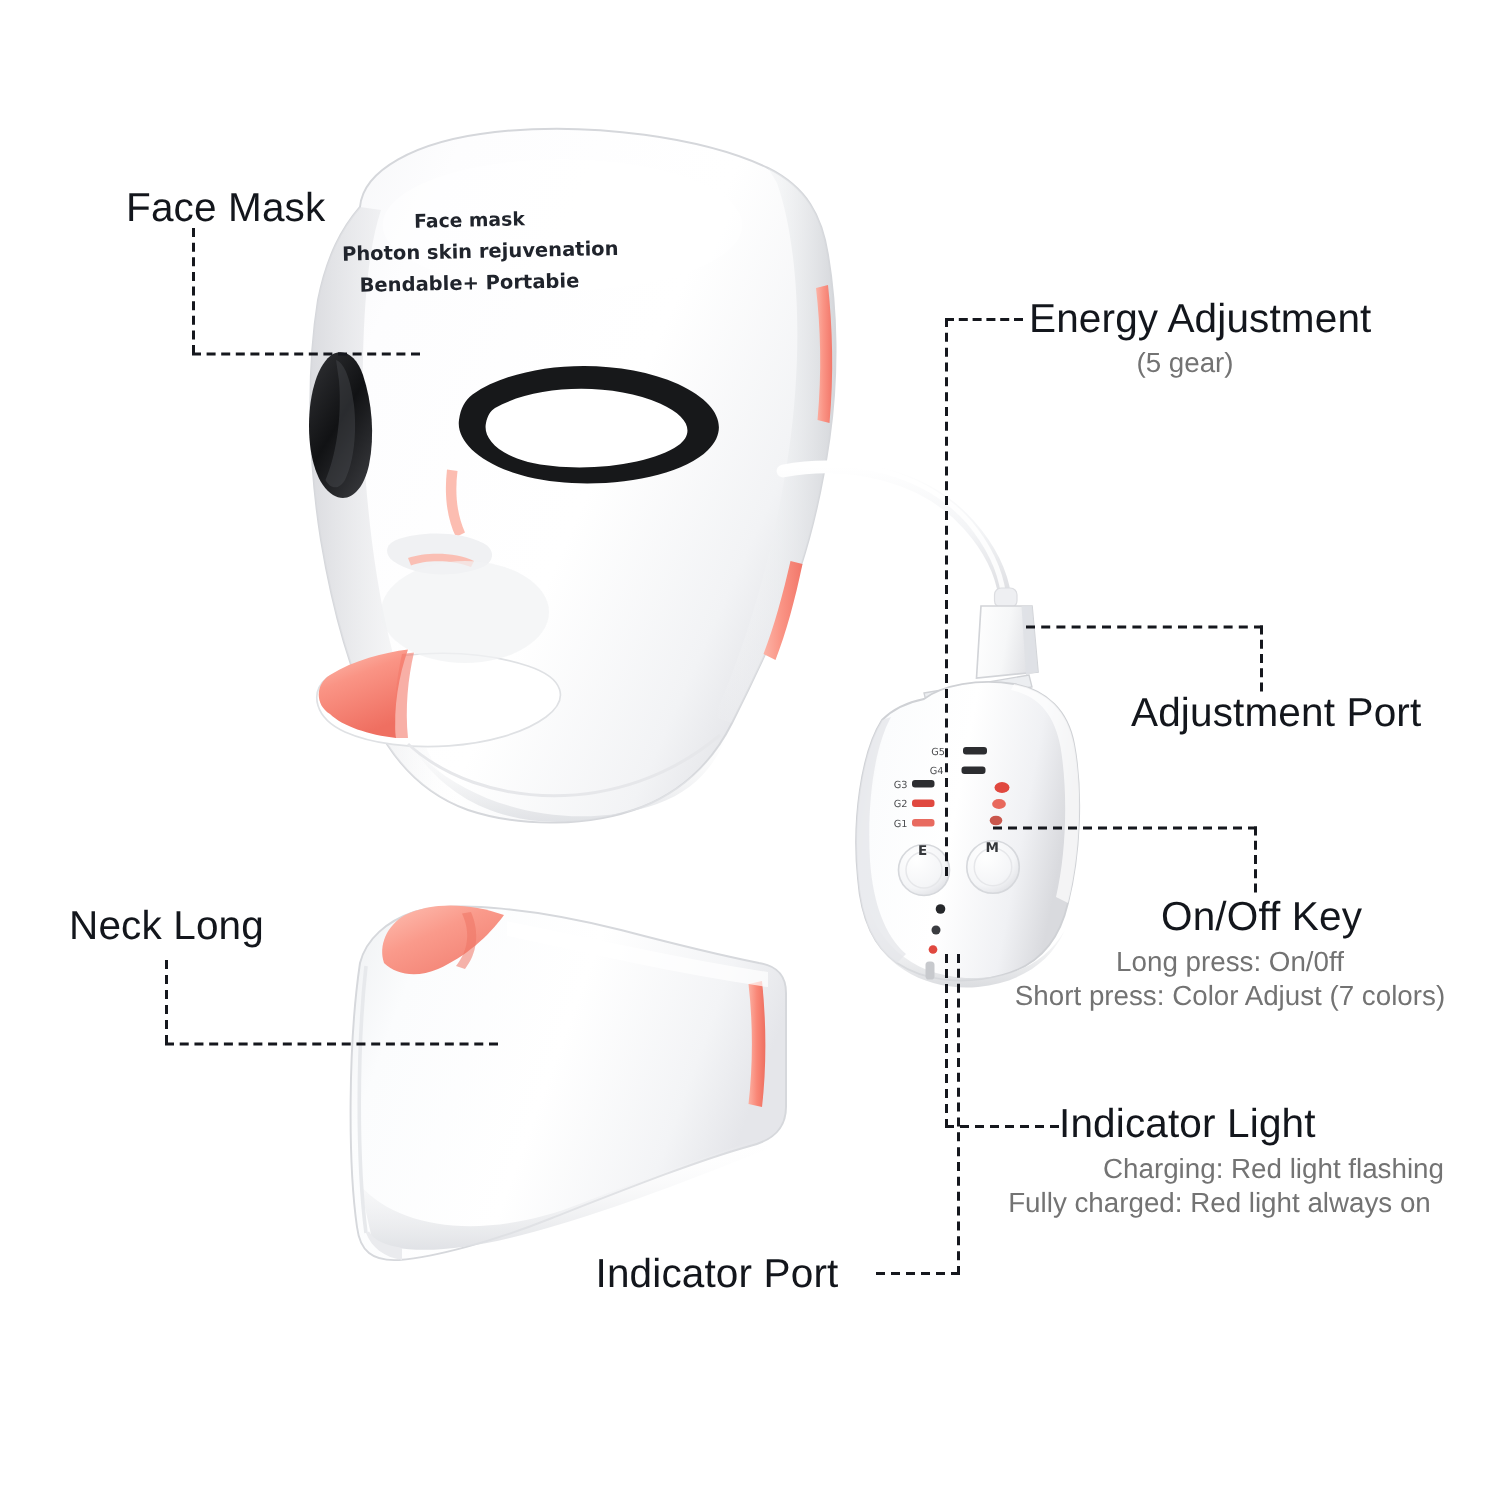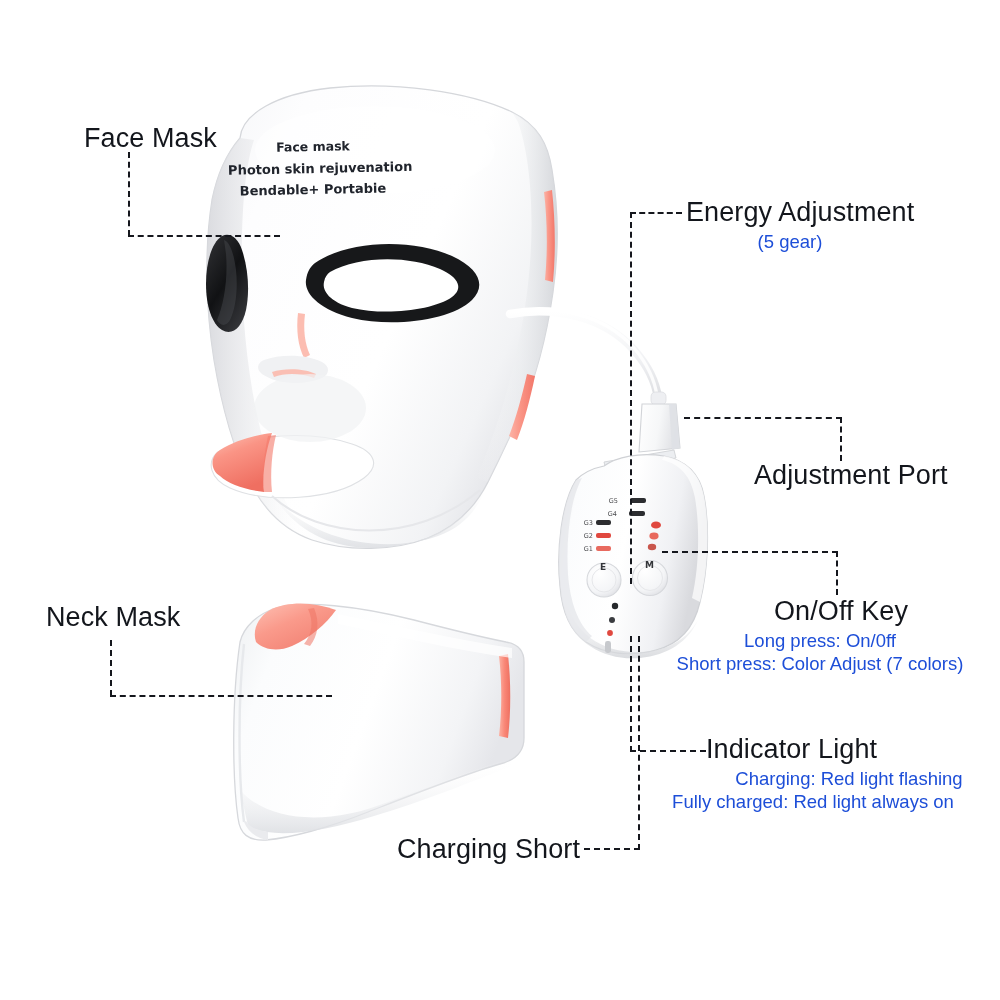--- a/index.html
+++ b/index.html
@@ -24,21 +24,21 @@
     position: absolute;
     color: #13161c;
     font-size: 27px;
     font-weight: 400;
     letter-spacing: 0.1px;
     white-space: nowrap;
     line-height: 1.05;
   }
   .label-sub {
     position: absolute;
-    color: #1d4ed8;
+    color: #737373;
     font-size: 18.5px;
     font-weight: 400;
     white-space: nowrap;
     line-height: 1.32;
     text-align: center;
   }
 
   
   .dash-h {
     position: absolute;
@@ -260,21 +260,21 @@
 
       <path d="M 120 14 C 180 26, 240 40, 294 48 L 294 58
                C 238 50, 176 36, 120 24 Z" fill="#ffffff" opacity="0.7"></path>
 
       <path d="M 26 44 C 20 98, 20 176, 26 222" fill="none" stroke="#e7e9ec" stroke-width="2.4"></path>
 
       <path d="M 26 222 C 30 232, 38 238, 50 240 L 50 232 C 40 230, 32 228, 28 221 Z" fill="#eaebee"></path>
     </svg>
   </div>
 
-  <div class="art" style="left:508px; top:280px; width:220px; height:380px;">
+  <div class="art" style="left:520px; top:280px; width:220px; height:380px;">
     <svg width="220" height="380" viewBox="0 0 220 380">
       <defs>
         <linearGradient id="cableGrad" x1="0" y1="0" x2="0" y2="1">
           <stop offset="0%" stop-color="#ffffff"></stop>
           <stop offset="50%" stop-color="#f3f4f6"></stop>
           <stop offset="100%" stop-color="#dcdde1"></stop>
         </linearGradient>
         <linearGradient id="plugGrad" x1="0" y1="0" x2="1" y2="0.2">
           <stop offset="0%" stop-color="#ffffff"></stop>
           <stop offset="55%" stop-color="#f6f7f8"></stop>
@@ -376,30 +376,30 @@
   <div class="dash-v" style="left:836px; top:551px; height:44px;"></div>
 
   <div class="dash-v" style="left:630px; top:636px; height:116px;"></div>
   <div class="dash-h" style="left:630px; top:750px; width:76px;"></div>
 
   <div class="dash-v" style="left:638px; top:636px; height:214px;"></div>
   <div class="dash-h" style="left:584px; top:848px; width:56px;"></div>
 
   <div class="label-title" style="left:84px; top:124px;">Face Mask</div>
 
-  <div class="label-title" style="left:46px; top:603px;">Neck Mask</div>
+  <div class="label-title" style="left:46px; top:603px;">Neck Long</div>
 
   <div class="label-title" style="left:686px; top:198px;">Energy Adjustment</div>
   <div class="label-sub" style="left:686px; top:230px; width:208px;">(5 gear)</div>
 
   <div class="label-title" style="left:754px; top:461px;">Adjustment Port</div>
 
   <div class="label-title" style="left:774px; top:597px;">On/Off Key</div>
   <div class="label-sub" style="left:655px; top:629px; width:330px;">Long press: On/0ff</div>
   <div class="label-sub" style="left:655px; top:652px; width:330px;">Short press: Color Adjust (7 colors)</div>
 
   <div class="label-title" style="left:706px; top:735px;">Indicator Light</div>
   <div class="label-sub" style="left:689px; top:767px; width:320px;">Charging: Red light flashing</div>
   <div class="label-sub" style="left:653px; top:790px; width:320px;text-align:center;">Fully charged: Red light always on</div>
 
-  <div class="label-title" style="left:397px; top:835px;">Charging Short</div>
+  <div class="label-title" style="left:397px; top:835px;">Indicator Port</div>
 
 </div>
 
 </body></html>

